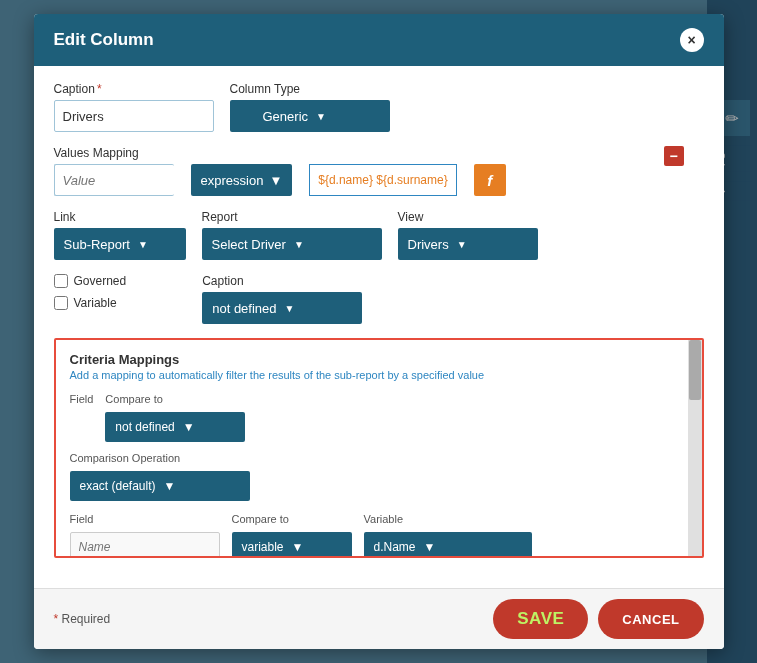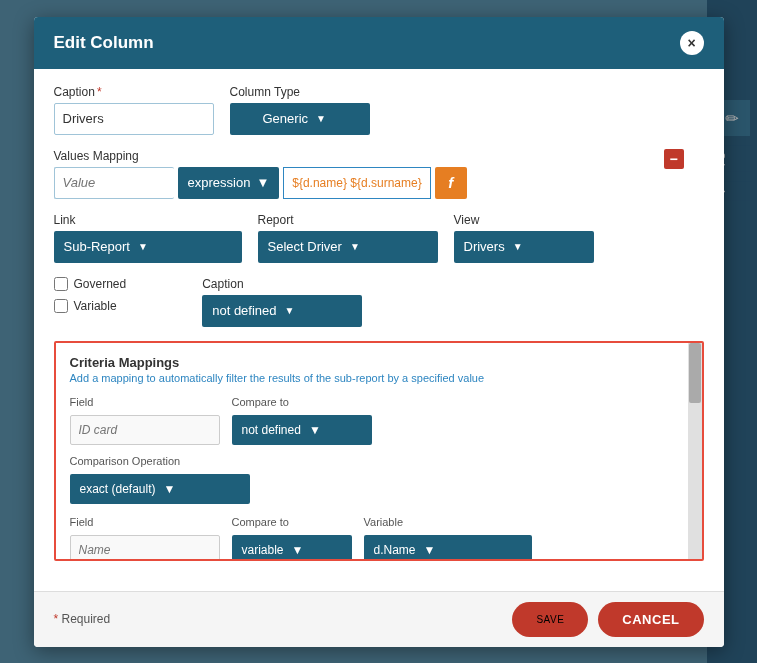--- a/index.html
+++ b/index.html
@@ -331,25 +331,25 @@
       font-size: 12px;
       color: #555;
     }
 
     .required-star {
       color: #c0392b;
     }
 
     .btn-save {
       background: #c0392b;
-      color: #000000;
+      color: #bef264;
       border: none;
       padding: 10px 24px;
-      font-size: 10px;
-      font-weight: normal;
+      font-size: 17px;
+      font-weight: bold;
       cursor: pointer;
       border-radius: 20px;
       letter-spacing: 0.5px;
     }
 
     .btn-cancel {
       background: #c0392b;
       color: white;
       border: none;
       padding: 10px 24px;
@@ -361,21 +361,21 @@
     }
 
     .footer-btns {
       display: flex;
       gap: 10px;
     }
 
     .values-mapping-row {
       display: flex;
       align-items: center;
-      gap: 4px;
+      gap: 17px;
     }
   </style>
 </head>
 <body>
 
 <div class="bg-right-panel">
   <div class="bg-icon-btn">✏</div>
   <div class="bg-btn">FO</div>
   <div class="bg-btn">V</div>
 </div>
@@ -392,21 +392,21 @@
 
       <div class="form-row">
         <div class="form-group">
           <div class="form-label">
             <span>Caption</span><span class="required">*</span>
           </div>
           <input class="text-input" type="text" style="width: 160px;" value="Drivers">
         </div>
         <div class="form-group">
           <div class="form-label">Column Type</div>
-          <button class="select-btn" style="width:140px;padding-left:33px;">
+          <button class="select-btn" style="width:160px;padding-left:33px;">
             <span>Generic</span>
             <span class="chevron">▼</span>
           </button>
         </div>
       </div>
 
       <div class="form-row" style="align-items:flex-end; position:relative;">
         <div class="form-group">
           <div class="form-label">Values Mapping</div>
           <div class="values-mapping-row">
@@ -422,21 +422,21 @@
           </div>
         </div>
         <div style="position:absolute; right:20px; top:0;">
           <button class="minus-btn">−</button>
         </div>
       </div>
 
       <div class="form-row">
         <div class="form-group">
           <div class="form-label">Link</div>
-          <button class="select-btn" style="width:188px;">
+          <button class="select-btn" style="width:132px;">
             <span>Sub-Report</span>
             <span class="chevron">▼</span>
           </button>
         </div>
         <div class="form-group">
           <div class="form-label">Report</div>
           <button class="select-btn" style="width:180px;">
             <span>Select Driver</span>
             <span class="chevron">▼</span>
           </button>
@@ -471,21 +471,20 @@
       </div>
 
       <div class="criteria-section">
         <div class="criteria-title">Criteria Mappings</div>
         <div class="criteria-subtitle">Add a mapping to automatically filter the results of the sub-report by a specified value</div>
 
         <div>
           <div class="criteria-row">
             <div class="form-group">
               <div class="criteria-col-label">Field</div>
-              <input class="field-input" type="text" placeholder="ID card" style="">
             </div>
             <div class="form-group">
               <div class="criteria-col-label">Compare to</div>
               <button class="criteria-select-btn" style="width:140px;">
                 <span>not defined</span>
                 <span class="chevron">▼</span>
               </button>
             </div>
           </div>
           <div class="form-group" style="margin-bottom:12px;">

